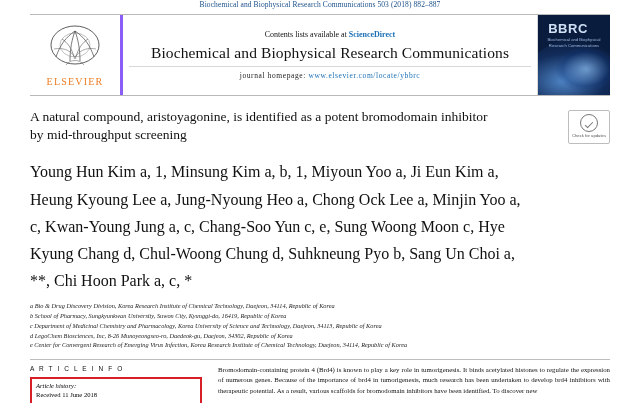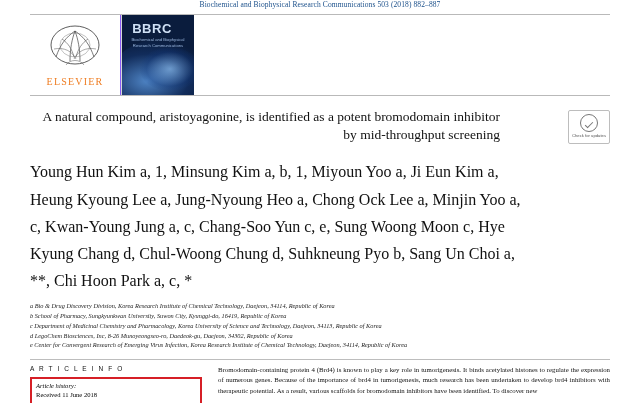--- a/index.html
+++ b/index.html
@@ -34,21 +34,21 @@
   .masthead {
     margin: 5px 30px 0 30px;
     border-top: 1px solid #b9b9b9;
     border-bottom: 1px solid #b9b9b9;
     display: flex;
     align-items: stretch;
     height: 80px;
   }
   .logo-cell {
     width: 90px;
-    border-right: 1px solid #8b5cf6;
+    border-right: 3px solid #8b5cf6;
     display: flex;
     flex-direction: column;
     align-items: center;
     justify-content: center;
     padding: 2px 0;
   }
   .tree-svg { display:block; }
   .elsevier-word {
     font-family: "Liberation Serif", serif;
     font-size: 10px;
@@ -136,21 +136,20 @@
   .article {
     margin: 12px 30px 0 30px;
     position: relative;
   }
   .title {
     font-size: 13.5px;
     line-height: 1.35;
     color: #111;
     width: 470px;
     margin-bottom: 14px;
-    text-align: right;
   }
   .crossmark {
     position: absolute;
     right: 0;
     top: 2px;
     width: 42px;
     height: 34px;
     border: 1px solid #bdbdbd;
     border-radius: 2px;
     text-align: center;
@@ -261,20 +260,29 @@
         <path d="M29 8 C32 16 34 26 34 38" fill="none" stroke="#444" stroke-width="0.7"></path>
         <path d="M16 16 C22 20 26 26 28 34" fill="none" stroke="#555" stroke-width="0.6"></path>
         <path d="M42 16 C36 20 32 26 30 34" fill="none" stroke="#555" stroke-width="0.6"></path>
         <path d="M8 26 C18 24 26 28 30 36" fill="none" stroke="#555" stroke-width="0.5"></path>
         <path d="M50 26 C40 24 32 28 28 36" fill="none" stroke="#555" stroke-width="0.5"></path>
         <path d="M20 42 C24 36 34 36 38 42" fill="none" stroke="#555" stroke-width="0.5"></path>
         <ellipse cx="29" cy="22" rx="15" ry="12" fill="none" stroke="#666" stroke-width="0.4"></ellipse>
       </svg>
       <div class="elsevier-word">ELSEVIER</div>
     </div>
+    <div class="center-cell">
+      <div class="contents-line">
+        <span>Contents lists available at </span><span class="sd">ScienceDirect</span>
+      </div>
+      <div class="journal-title">Biochemical and Biophysical Research Communications</div>
+      <div class="homepage-line">
+        <span>journal homepage: </span><span class="url">www.elsevier.com/locate/ybbrc</span>
+      </div>
+    </div>
     <div class="cover-cell">
       <div class="swirl"></div>
       <div class="swirl2"></div>
       <div class="bbrc">BBRC</div>
       <div class="sub">Biochemical and Biophysical Research Communications</div>
     </div>
   </div>
 
   <div class="article">
     <div class="crossmark">

